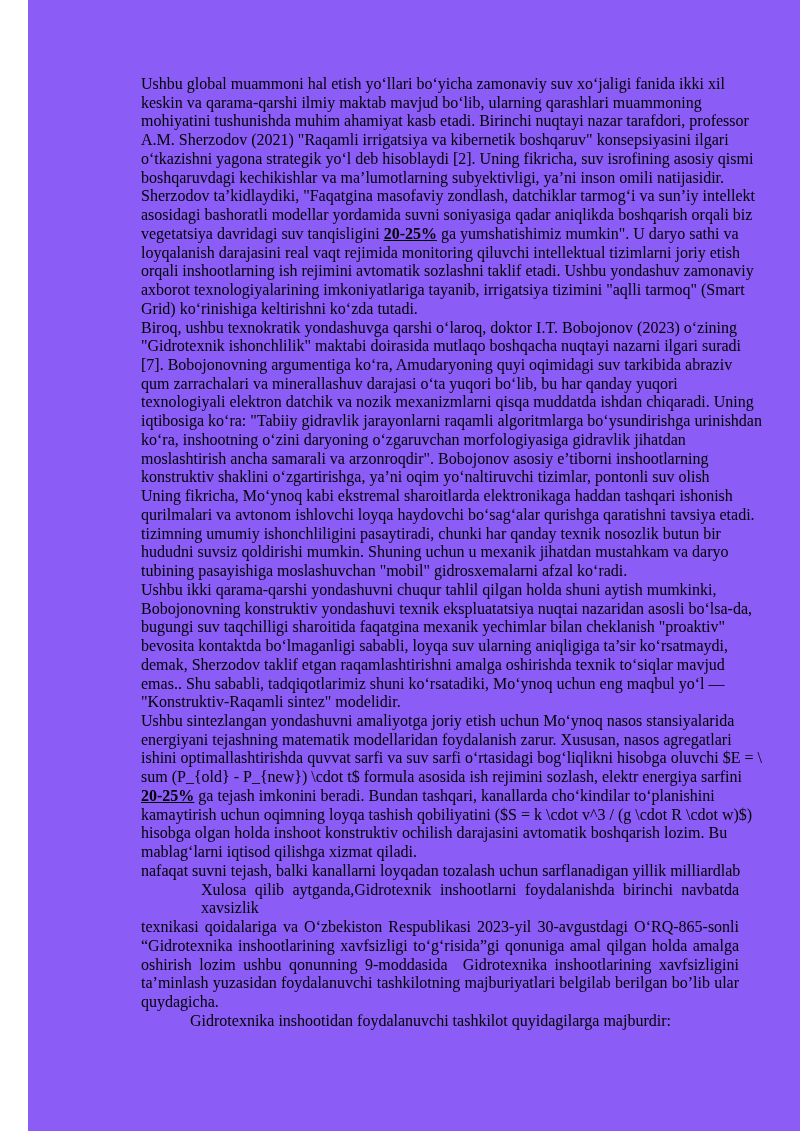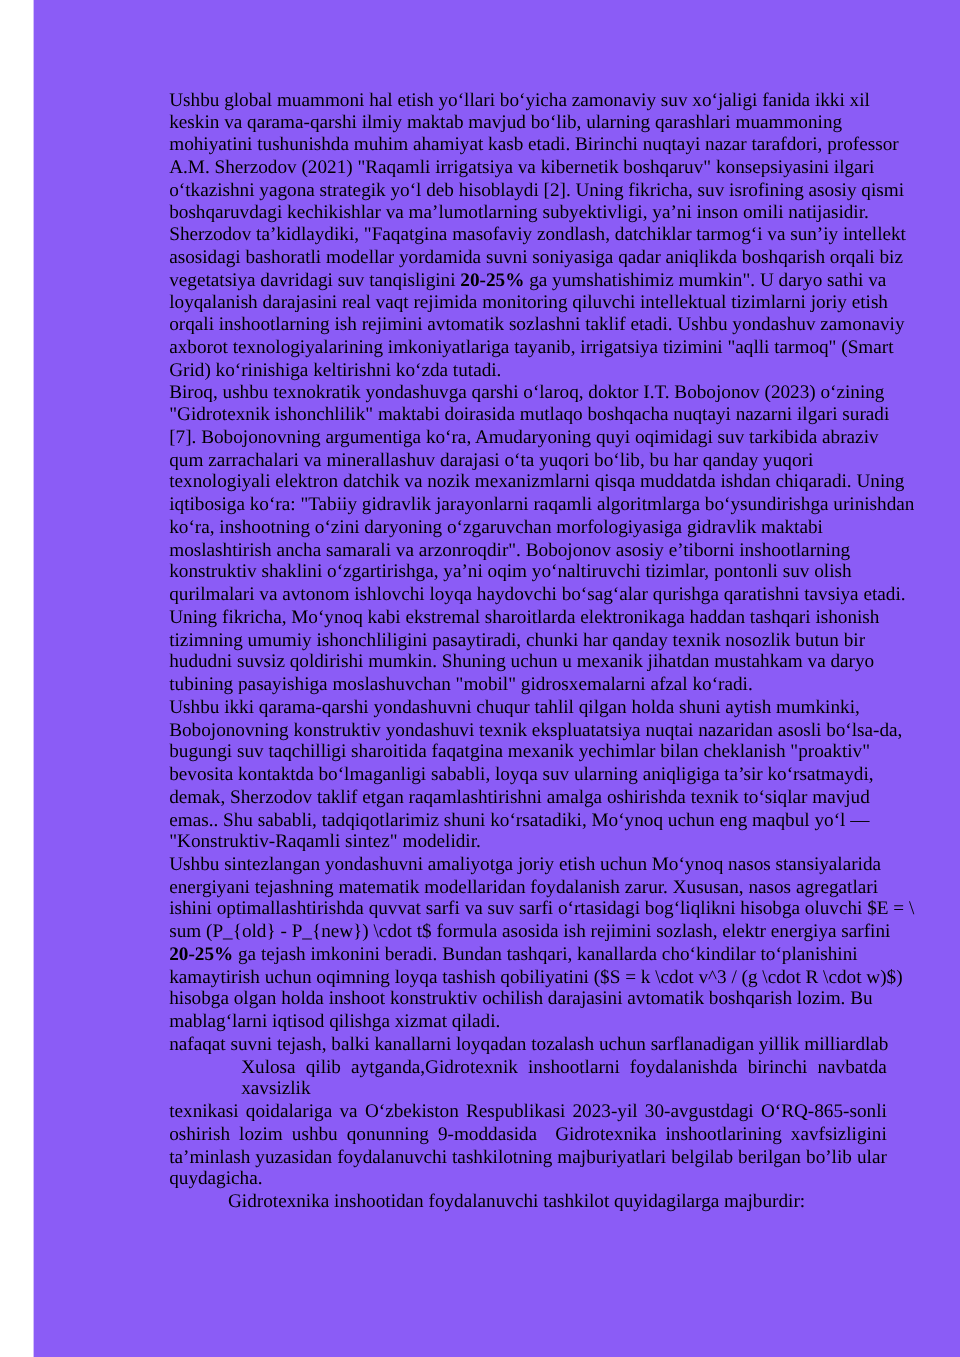--- a/index.html
+++ b/index.html
@@ -28,21 +28,21 @@
   .line {
     white-space: nowrap;
     text-align: left;
   }
   .line.jl {
     white-space: normal;
     text-align: justify;
     text-align-last: justify;
   }
   .run { display: inline; }
-  .run.bold { font-weight: 700; }
+  .run.bold { font-weight: 700; text-decoration: underline; }
 </style>
 </head>
 <body>
 
 <div class="page" style="background: #8b5cf6; margin-left: 28px;">
   <div class="text-block" style="color: rgb(0, 0, 0);">
       <div class="paragraph">
         <div class="line"><span class="run">Ushbu global muammoni hal etish yo‘llari bo‘yicha zamonaviy suv xo‘jaligi fanida ikki xil</span></div>
         <div class="line"><span class="run">keskin va qarama-qarshi ilmiy maktab mavjud bo‘lib, ularning qarashlari muammoning</span></div>
         <div class="line"><span class="run">mohiyatini tushunishda muhim ahamiyat kasb etadi. Birinchi nuqtayi nazar tarafdori, professor</span></div>
@@ -59,25 +59,25 @@
         <div class="line"><span class="run">axborot texnologiyalarining imkoniyatlariga tayanib, irrigatsiya tizimini "aqlli tarmoq" (Smart</span></div>
         <div class="line"><span class="run">Grid) ko‘rinishiga keltirishni ko‘zda tutadi.</span></div>
       </div>
       <div class="paragraph">
         <div class="line"><span class="run">Biroq, ushbu texnokratik yondashuvga qarshi o‘laroq, doktor I.T. Bobojonov (2023) o‘zining</span></div>
         <div class="line"><span class="run">"Gidrotexnik ishonchlilik" maktabi doirasida mutlaqo boshqacha nuqtayi nazarni ilgari suradi</span></div>
         <div class="line"><span class="run">[7]. Bobojonovning argumentiga ko‘ra, Amudaryoning quyi oqimidagi suv tarkibida abraziv</span></div>
         <div class="line"><span class="run">qum zarrachalari va minerallashuv darajasi o‘ta yuqori bo‘lib, bu har qanday yuqori</span></div>
         <div class="line"><span class="run">texnologiyali elektron datchik va nozik mexanizmlarni qisqa muddatda ishdan chiqaradi. Uning</span></div>
         <div class="line"><span class="run">iqtibosiga ko‘ra: "Tabiiy gidravlik jarayonlarni raqamli algoritmlarga bo‘ysundirishga urinishdan</span></div>
-        <div class="line"><span class="run">ko‘ra, inshootning o‘zini daryoning o‘zgaruvchan morfologiyasiga gidravlik maktabi</span></div>
+        <div class="line"><span class="run">ko‘ra, inshootning o‘zini daryoning o‘zgaruvchan morfologiyasiga gidravlik jihatdan</span></div>
         <div class="line"><span class="run">moslashtirish ancha samarali va arzonroqdir". Bobojonov asosiy e’tiborni inshootlarning</span></div>
         <div class="line"><span class="run">konstruktiv shaklini o‘zgartirishga, ya’ni oqim yo‘naltiruvchi tizimlar, pontonli suv olish</span></div>
+        <div class="line"><span class="run">Uning fikricha, Mo‘ynoq kabi ekstremal sharoitlarda elektronikaga haddan tashqari ishonish</span></div>
         <div class="line"><span class="run">qurilmalari va avtonom ishlovchi loyqa haydovchi bo‘sag‘alar qurishga qaratishni tavsiya etadi.</span></div>
-        <div class="line"><span class="run">Uning fikricha, Mo‘ynoq kabi ekstremal sharoitlarda elektronikaga haddan tashqari ishonish</span></div>
         <div class="line"><span class="run">tizimning umumiy ishonchliligini pasaytiradi, chunki har qanday texnik nosozlik butun bir</span></div>
         <div class="line"><span class="run">hududni suvsiz qoldirishi mumkin. Shuning uchun u mexanik jihatdan mustahkam va daryo</span></div>
         <div class="line"><span class="run">tubining pasayishiga moslashuvchan "mobil" gidrosxemalarni afzal ko‘radi.</span></div>
       </div>
       <div class="paragraph">
         <div class="line"><span class="run">Ushbu ikki qarama-qarshi yondashuvni chuqur tahlil qilgan holda shuni aytish mumkinki,</span></div>
         <div class="line"><span class="run">Bobojonovning konstruktiv yondashuvi texnik ekspluatatsiya nuqtai nazaridan asosli bo‘lsa-da,</span></div>
         <div class="line"><span class="run">bugungi suv taqchilligi sharoitida faqatgina mexanik yechimlar bilan cheklanish "proaktiv"</span></div>
         <div class="line"><span class="run">bevosita kontaktda bo‘lmaganligi sababli, loyqa suv ularning aniqligiga ta’sir ko‘rsatmaydi,</span></div>
         <div class="line"><span class="run">demak, Sherzodov taklif etgan raqamlashtirishni amalga oshirishda texnik to‘siqlar mavjud</span></div>
@@ -91,20 +91,21 @@
         <div class="line"><span class="run">sum (P_{old} - P_{new}) \cdot t$ formula asosida ish rejimini sozlash, elektr energiya sarfini</span></div>
         <div class="line"><span class="run bold">20-25%</span><span class="run"> ga tejash imkonini beradi. Bundan tashqari, kanallarda cho‘kindilar to‘planishini</span></div>
         <div class="line"><span class="run">kamaytirish uchun oqimning loyqa tashish qobiliyatini ($S = k \cdot v^3 / (g \cdot R \cdot w)$)</span></div>
         <div class="line"><span class="run">hisobga olgan holda inshoot konstruktiv ochilish darajasini avtomatik boshqarish lozim. Bu</span></div>
         <div class="line"><span class="run">mablag‘larni iqtisod qilishga xizmat qiladi.</span></div>
         <div class="line"><span class="run">nafaqat suvni tejash, balki kanallarni loyqadan tozalash uchun sarflanadigan yillik milliardlab</span></div>
       </div>
       <div class="paragraph">
         <div class="line jl" style="padding-left: 60px;"><span class="run">Xulosa qilib aytganda,Gidrotexnik inshootlarni foydalanishda birinchi navbatda xavsizlik</span></div>
         <div class="line jl"><span class="run">texnikasi qoidalariga va O‘zbekiston Respublikasi 2023-yil 30-avgustdagi O‘RQ-865-sonli</span></div>
+        <div class="line jl"><span class="run">“Gidrotexnika inshootlarining xavfsizligi to‘g‘risida”gi qonuniga amal qilgan holda amalga</span></div>
         <div class="line jl"><span class="run">oshirish lozim ushbu qonunning 9-moddasida&nbsp; Gidrotexnika inshootlarining xavfsizligini</span></div>
         <div class="line jl"><span class="run">ta’minlash yuzasidan foydalanuvchi tashkilotning majburiyatlari belgilab berilgan bo’lib ular</span></div>
         <div class="line"><span class="run">quydagicha.</span></div>
       </div>
       <div class="paragraph">
         <div class="line" style="padding-left: 49px;"><span class="run">Gidrotexnika inshootidan foydalanuvchi tashkilot quyidagilarga majburdir:</span></div>
       </div>
     </div>
 </div>
 

